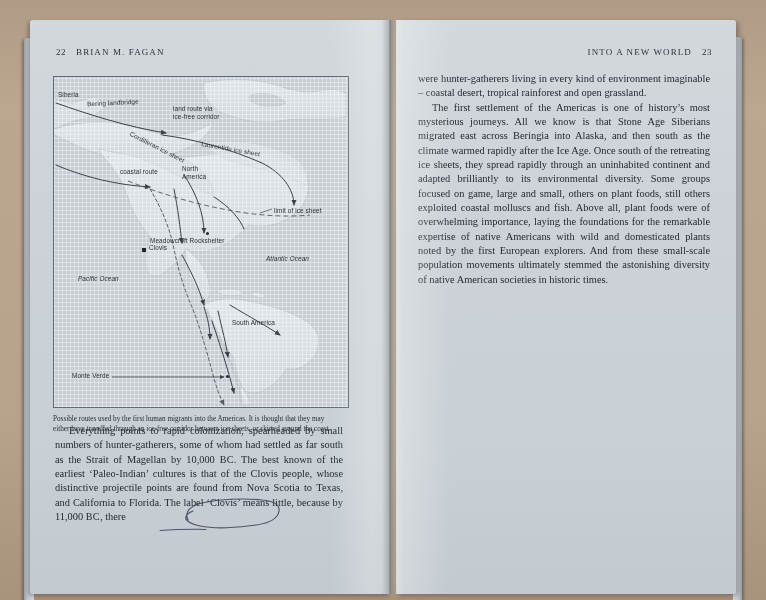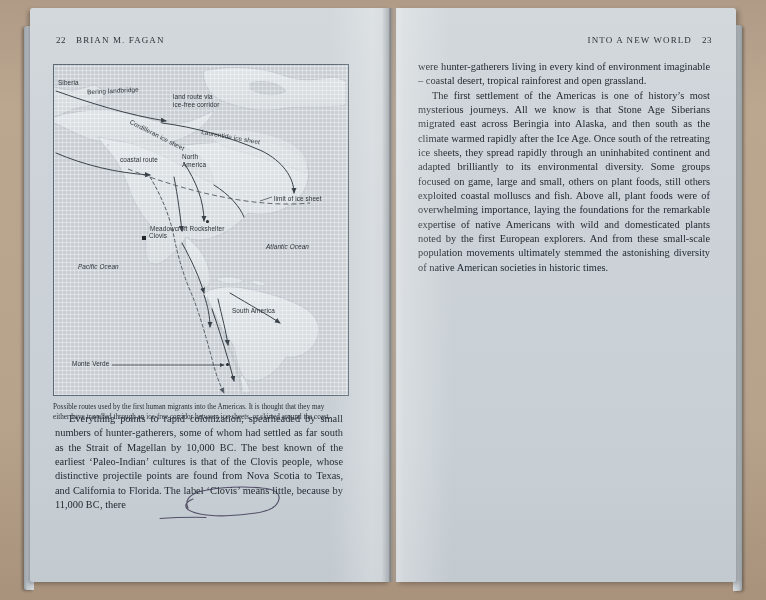--- a/index.html
+++ b/index.html
@@ -9,21 +9,21 @@
     font-family:"Liberation Serif", serif;
     position:relative;
   }
   
   #desk{
     position:absolute;inset:0;
     background:
       linear-gradient(180deg,#b09b87 0%, #bba68f 18%, #b7a28c 70%, #a8927c 100%);
   }
   
-  #book{position:absolute;left:0;top:8px;width:694px;height:574px;text-decoration:underline;}
+  #book{position:absolute;left:0;top:20px;width:694px;height:574px;text-decoration:underline;}
 
   .page{
     position:absolute;top:0;height:574px;
     background:
       linear-gradient(180deg,#d2d8dc 0%, #ccd2d7 35%, #c9d0d5 75%, #c2c9cf 100%);
   }
   
   #page-left{
     left:30px;width:360px;
     border-radius:3px 0 0 3px;

